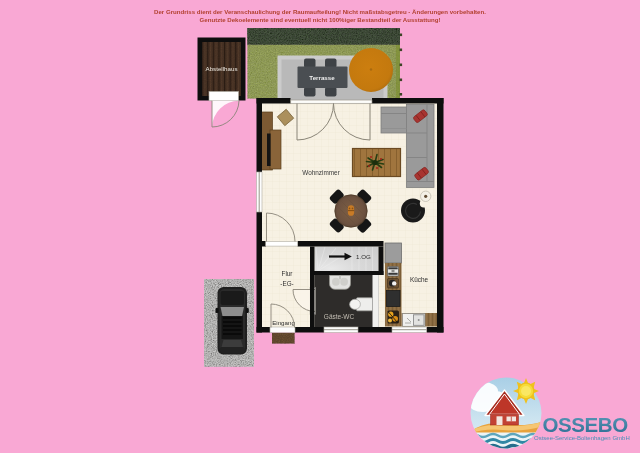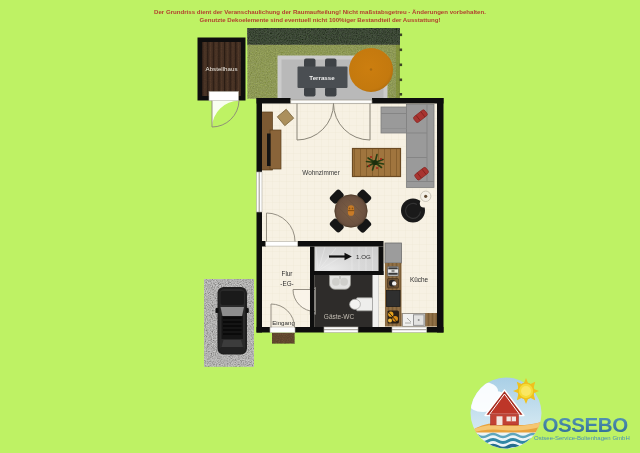--- a/index.html
+++ b/index.html
@@ -1,16 +1,16 @@
 <!DOCTYPE html>
 <html><head>
 <meta charset="utf-8">
 <style>
 html,body{margin:0;padding:0;background:#fff;}
-#page{position:relative;width:640px;height:453px;background:#bef264;overflow:hidden;
+#page{position:relative;width:640px;height:453px;background:#f9a8d4;overflow:hidden;
  font-family:"Liberation Sans",sans-serif;}
 #disc{position:absolute;left:0;top:8px;width:640px;text-align:center;
  font-size:6.1px;line-height:8.3px;font-weight:bold;color:#b2402f;letter-spacing:0px;}
 svg{position:absolute;left:0;top:0;}
 </style>
 </head>
 <body>
 <div id="page">
 
 <div id="disc">Der Grundriss dient der Veranschaulichung der Raumaufteilung! Nicht maßstabsgetreu - Änderungen vorbehalten.<br>Genutzte Dekoelemente sind eventuell nicht 100%iger Bestandteil der Ausstattung!</div>

